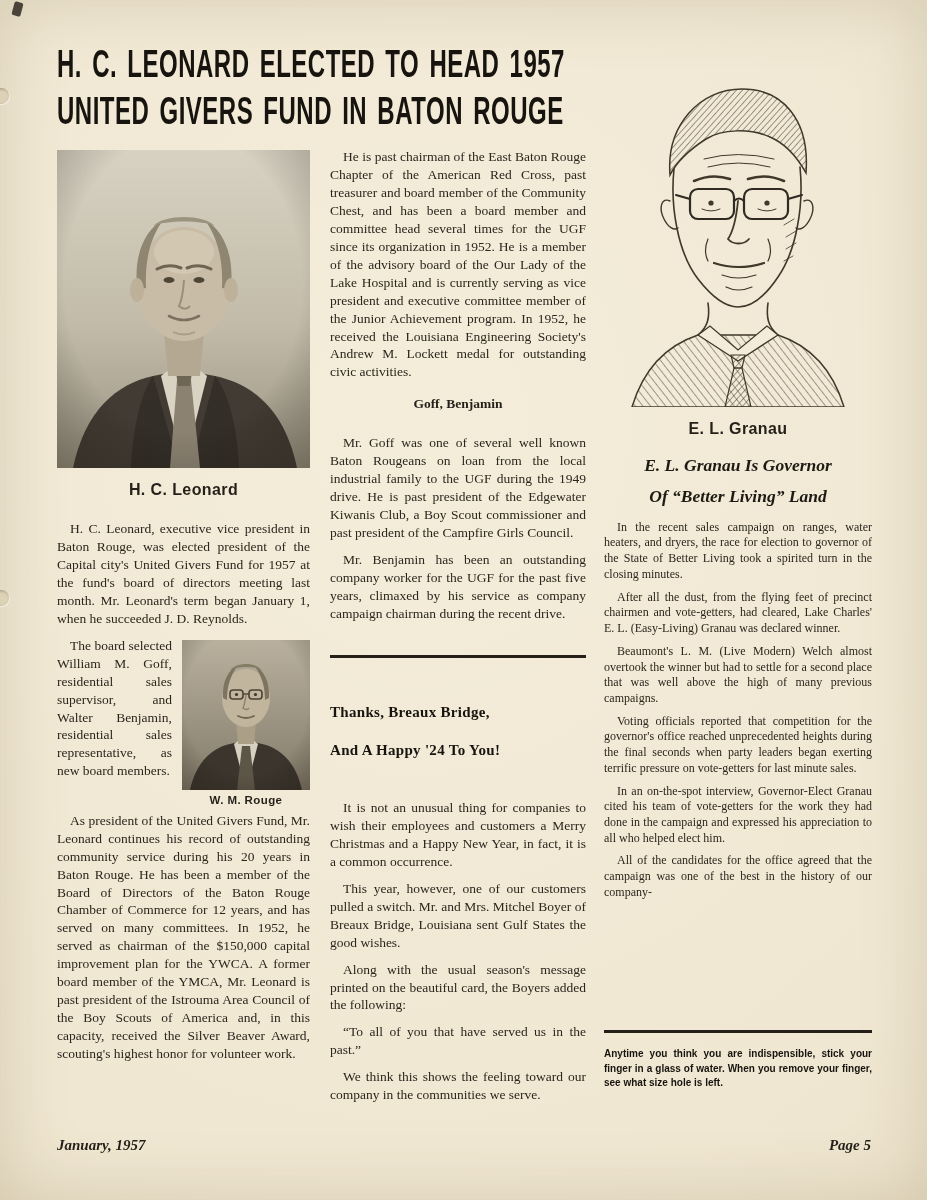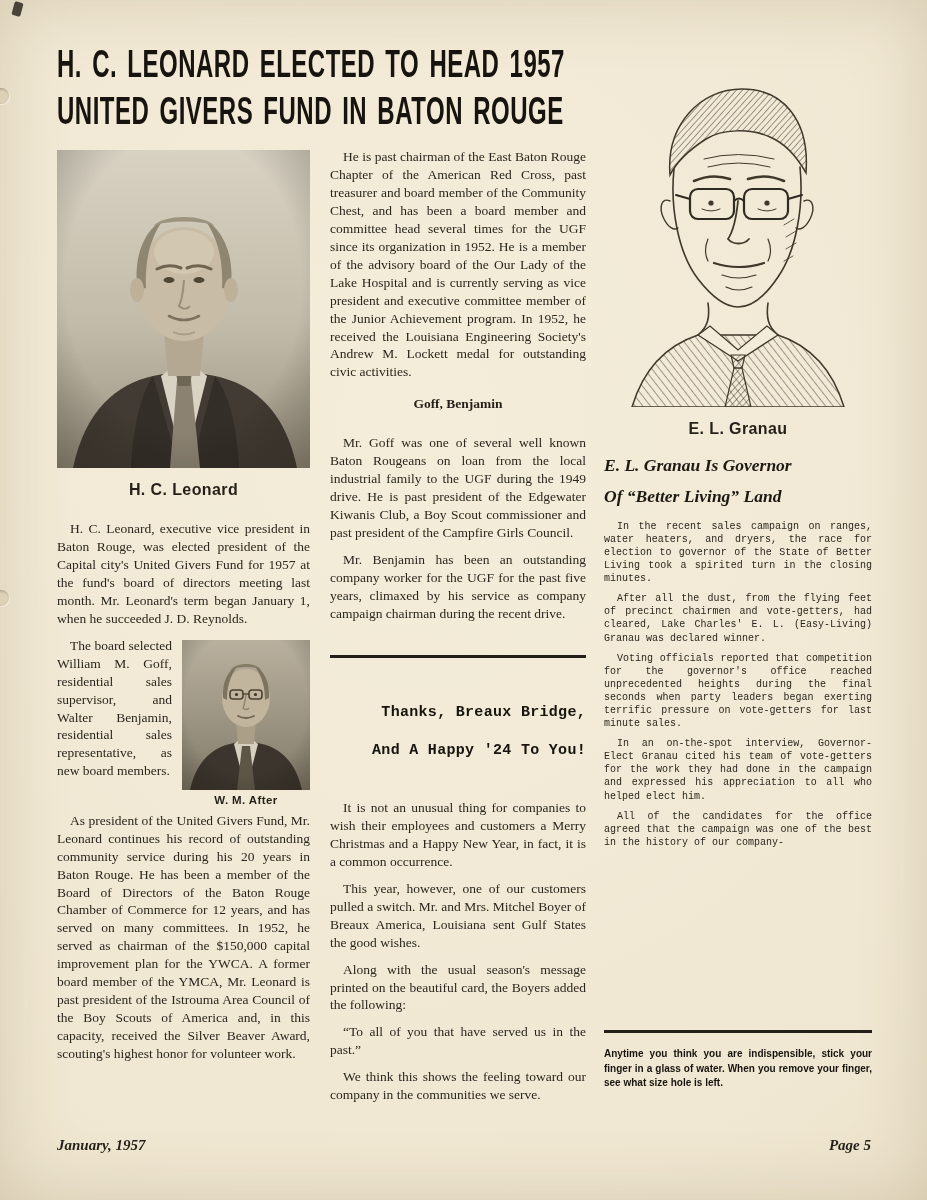--- a/index.html
+++ b/index.html
@@ -25,49 +25,49 @@
     color:#17140f;white-space:nowrap;margin-bottom:17px;
     transform:scaleY(1.62);transform-origin:left top;
   }
 
   
   .col{position:absolute;text-align:justify;}
   .col p{margin:0 0 9px;text-indent:13px;font-size:13.5px;line-height:1.33;hyphens:auto;-webkit-hyphens:auto;}
   .col-left{left:57px;top:150px;width:253px;}
   .col-mid{left:330px;top:148px;width:256px;}
   .col-right{left:604px;top:55px;width:268px;}
-  .col-right p{font-size:10px;line-height:1.31;margin-bottom:7px;font-family:Liberation Mono, monospace;}
+  .col-right p{font-size:12px;line-height:1.31;margin-bottom:7px;}
 
   figure{margin:0;padding:0;}
   .photo-figure svg{display:block;width:100%;height:auto;}
   .photo-caption{
     display:block;text-align:center;font-family:"Liberation Sans",sans-serif;
     font-weight:700;font-size:16px;letter-spacing:.4px;color:#241f18;margin:13px 0 0;
   }
   .first-para{margin-top:21px !important;}
 
   .goff-figure{float:right;width:128px;margin:3px 0 2px 10px;}
   .goff-figure svg{display:block;width:100%;height:auto;}
   .goff-figure .photo-caption{font-size:11.5px;margin-top:4px;}
   .after-figure{clear:both;padding-top:4px;}
 
   .subheading{font-family:"Liberation Serif",serif;font-weight:700;font-size:13.5px;text-align:center;margin:15px 0 22px;color:#241f18;}
 
   .divider{height:3px;background:#241f18;}
   .mid-divider{margin-top:32px;}
 
   .thanks-heading{
-    font-family:Liberation Mono, monospace;font-weight:700;font-size:15px;
-    letter-spacing:.3px;text-align:right;color:#17140f;margin:0;
+    font-family:Liberation Serif, serif;font-weight:700;font-size:15px;
+    letter-spacing:.3px;text-align:left;color:#17140f;margin:0;
   }
   .thanks-l1{margin-top:46px;}
   .thanks-l2{margin-top:21px;}
   .thanks-first{margin-top:40px !important;}
 
-  .granau-heading{margin:18px 0 14px;font-weight:700;font-style:italic;font-size:17.5px;color:#1d1913;text-align:left;}
+  .granau-heading{margin:18px 0 14px;font-weight:700;font-style:italic;font-size:17.5px;color:#1d1913;text-align:center;}
   .gh-line{display:block;line-height:1.05;}
   .gh-line + .gh-line{margin-top:13px;}
   .gr-first{margin-top:0;}
 
   .filler{position:absolute;left:604px;top:1030px;width:268px;}
   .filler .divider{margin:0 0 14px;}
   .filler-text{
     margin:0;font-family:"Liberation Sans",sans-serif;font-weight:700;font-size:10px;
     line-height:1.45;text-align:justify;color:#17140f;
   }
@@ -156,41 +156,41 @@
           <path d="M48,30 C56,22 72,22 80,30 C72,26 56,26 48,30 Z" fill="#857c66"></path>
           <rect x="48" y="50" width="13" height="9" rx="3" fill="none" stroke="#4a4233" stroke-width="1.6"></rect>
           <rect x="67" y="50" width="13" height="9" rx="3" fill="none" stroke="#4a4233" stroke-width="1.6"></rect>
           <path d="M61,54 L67,54" stroke="#4a4233" stroke-width="1.4"></path>
           <circle cx="54.5" cy="54.5" r="1.6" fill="#3e3728"></circle>
           <circle cx="73.5" cy="54.5" r="1.6" fill="#3e3728"></circle>
           <path d="M64,55 C63,62 62,66 61,68 C63,70 66,70 67,68" stroke="#8d8168" stroke-width="1.4" fill="none"></path>
           <path d="M56,76 Q64,80 72,76" stroke="#6f6450" stroke-width="1.8" fill="none" stroke-linecap="round"></path>
           <rect width="128" height="150" fill="url(#gvig)"></rect>
         </svg>
-        <figcaption class="photo-caption">W. M. After</figcaption>
+        <figcaption class="photo-caption">W. M. Rouge</figcaption>
       </figure>
       <p>The board selected William M. Goff, residential sales supervisor, and Walter Benjamin, residential sales representative, as new board members.</p>
     </div>
 
     <p class="after-figure">As president of the United Givers Fund, Mr. Leonard continues his record of outstanding community service during his 20 years in Baton Rouge. He has been a member of the Board of Directors of the Baton Rouge Chamber of Commerce for 12 years, and has served on many committees. In 1952, he served as chairman of the $150,000 capital improvement plan for the YWCA. A former board member of the YMCA, Mr. Leonard is past president of the Istrouma Area Council of the Boy Scouts of America and, in this capacity, received the Silver Beaver Award, scouting's highest honor for volunteer work.</p>
   </section>
 
   <section class="col col-mid">
     <p>He is past chairman of the East Baton Rouge Chapter of the American Red Cross, past treasurer and board member of the Community Chest, and has been a board member and committee head several times for the UGF since its organization in 1952. He is a member of the advisory board of the Our Lady of the Lake Hospital and is currently serving as vice president and executive committee member of the Junior Achievement program. In 1952, he received the Louisiana Engineering Society's Andrew M. Lockett medal for outstanding civic activities.</p>
     <h3 class="subheading">Goff, Benjamin</h3>
     <p>Mr. Goff was one of several well known Baton Rougeans on loan from the local industrial family to the UGF during the 1949 drive. He is past president of the Edgewater Kiwanis Club, a Boy Scout commissioner and past president of the Campfire Girls Council.</p>
     <p>Mr. Benjamin has been an outstanding company worker for the UGF for the past five years, climaxed by his service as company campaign chairman during the recent drive.</p>
 
     <div class="divider mid-divider"></div>
 
     <h2 class="thanks-heading thanks-l1">Thanks, Breaux Bridge,</h2>
     <h2 class="thanks-heading thanks-l2">And A Happy '24 To You!</h2>
 
     <p class="thanks-first">It is not an unusual thing for companies to wish their employees and customers a Merry Christmas and a Happy New Year, in fact, it is a common occurrence.</p>
-    <p>This year, however, one of our customers pulled a switch. Mr. and Mrs. Mitchel Boyer of Breaux America, Louisiana sent Gulf States the good wishes.</p>
+    <p>This year, however, one of our customers pulled a switch. Mr. and Mrs. Mitchel Boyer of Breaux Bridge, Louisiana sent Gulf States the good wishes.</p>
     <p>Along with the usual season's message printed on the beautiful card, the Boyers added the following:</p>
     <p>“To all of you that have served us in the past.”</p>
     <p>We think this shows the feeling toward our company in the communities we serve.</p>
   </section>
 
   <section class="col col-right">
     <figure class="photo-figure">
       <svg viewBox="0 0 268 352" xmlns="http://www.w3.org/2000/svg">
         <defs>
           <pattern id="hatchA" width="4.5" height="4.5" patternUnits="userSpaceOnUse" patternTransform="rotate(42)">
@@ -234,20 +234,21 @@
       <figcaption class="photo-caption">E. L. Granau</figcaption>
     </figure>
 
     <h2 class="granau-heading">
       <span class="gh-line">E. L. Granau Is Governor</span>
       <span class="gh-line">Of “Better Living” Land</span>
     </h2>
 
     <p class="gr-first">In the recent sales campaign on ranges, water heaters, and dryers, the race for election to governor of the State of Better Living took a spirited turn in the closing minutes.</p>
     <p>After all the dust, from the flying feet of precinct chairmen and vote-getters, had cleared, Lake Charles' E. L. (Easy-Living) Granau was declared winner.</p>
+    <p>Beaumont's L. M. (Live Modern) Welch almost overtook the winner but had to settle for a second place that was well above the high of many previous campaigns.</p>
     <p>Voting officials reported that competition for the governor's office reached unprecedented heights during the final seconds when party leaders began exerting terrific pressure on vote-getters for last minute sales.</p>
     <p>In an on-the-spot interview, Governor-Elect Granau cited his team of vote-getters for the work they had done in the campaign and expressed his appreciation to all who helped elect him.</p>
     <p>All of the candidates for the office agreed that the campaign was one of the best in the history of our company-</p>
   </section>
 
   <aside class="filler">
     <div class="divider"></div>
     <p class="filler-text">Anytime you think you are indispensible, stick your finger in a glass of water. When you remove your finger, see what size hole is left.</p>
   </aside>
 

